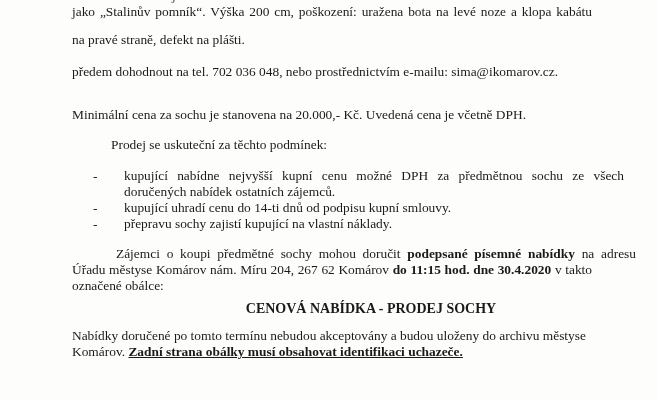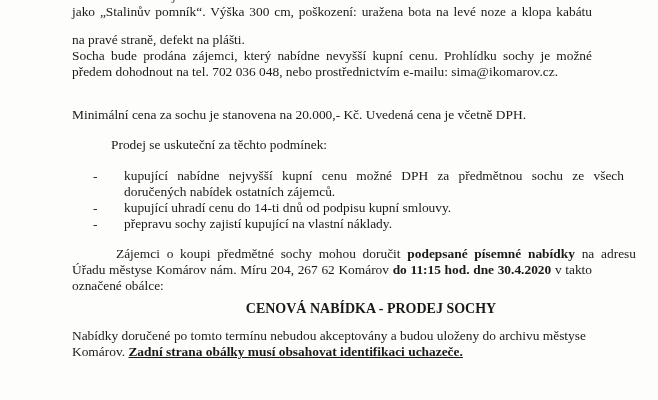--- a/index.html
+++ b/index.html
@@ -22,24 +22,23 @@
   .ul { text-decoration: underline; font-weight: bold; }
   .cut { position: absolute; left: 72px; top: -12px; white-space: nowrap; line-height: 16px; }
 </style>
 </head>
 <body>
 
 <div class="page">
 
   <div class="cut" style="color:#444;">nebo též ... známá jako ... v Komárově</div>
 
-  <div class="ln just" style="top:4px;">jako „Stalinův pomník“. Výška 300 cm, poškození: uražena bota na levé noze a klopa kabátu</div>
+  <div class="ln just" style="top:4px;">jako „Stalinův pomník“. Výška 200 cm, poškození: uražena bota na levé noze a klopa kabátu</div>
   <div class="ln" style="top:32px;">na pravé straně, defekt na plášti.</div>
 
-  <div class="ln just" style="top:48px;">Socha bude prodána zájemci, který nabídne nevyšší kupní cenu. Prohlídku sochy je možné</div>
   <div class="ln" style="top:64px;">předem dohodnout na tel. 702 036 048, nebo prostřednictvím e-mailu: sima@ikomarov.cz.</div>
 
   <div class="ln" style="top:107px;">Minimální cena za sochu je stanovena na 20.000,- Kč. Uvedená cena je včetně DPH.</div>
 
   <div class="ln" style="top:137px;margin-left:39px;">Prodej se uskuteční za těchto podmínek:</div>
 
   <div>
     <div class="bullet-dash" style="top:168px;">-</div>
     <div class="bl just" style="top:168px;">kupující nabídne nejvyšší kupní cenu možné DPH za předmětnou sochu ze všech</div>
     <div class="bl" style="top:184px;">doručených nabídek ostatních zájemců.</div>

